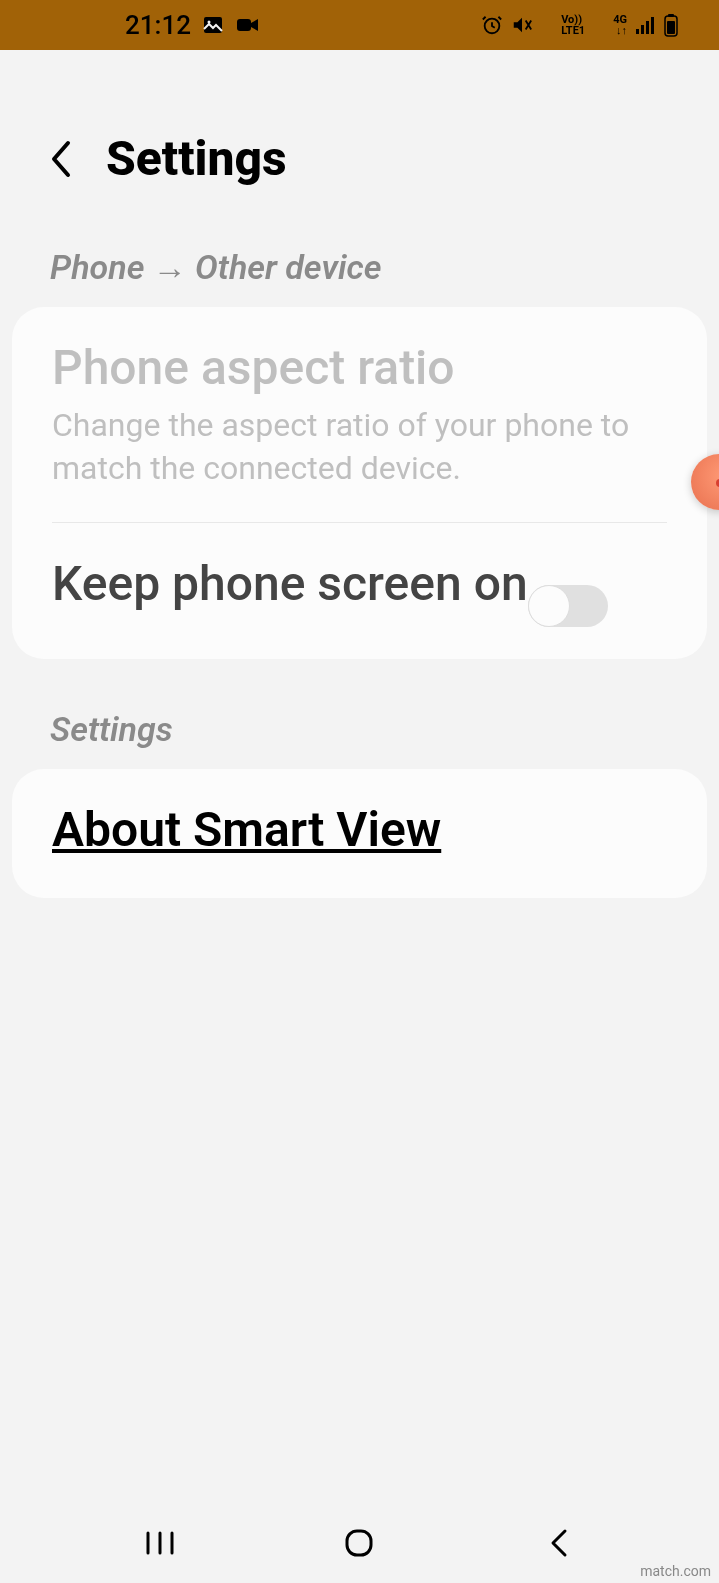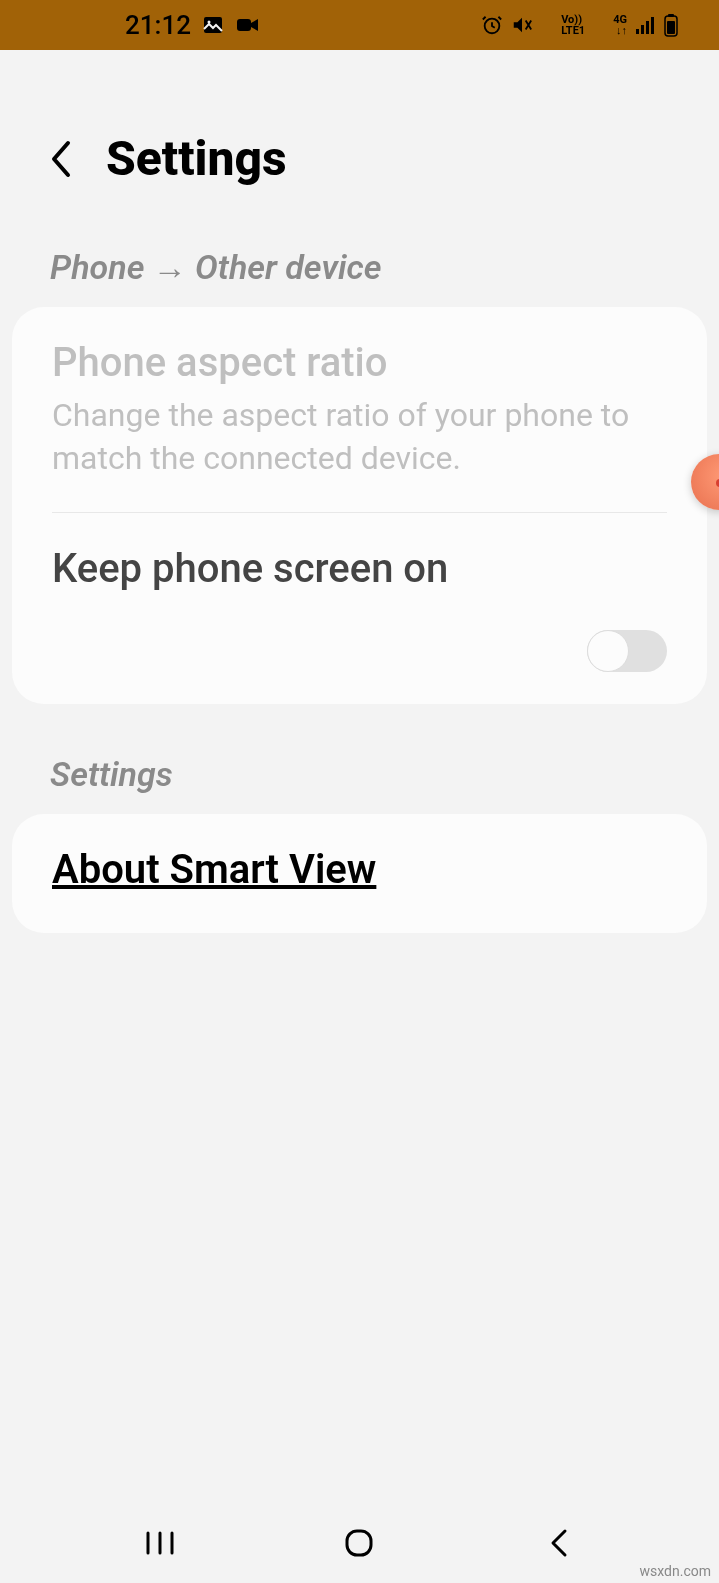--- a/index.html
+++ b/index.html
@@ -78,34 +78,34 @@
     .card-item.dimmed .item-title,
     .card-item.dimmed .item-subtitle {
       color: #bfbfbf;
     }
     .card-divider {
       height: 1px;
       background: #e8e8e8;
       margin: 0 40px;
     }
     .item-title {
-      font-size: 40px;
+      font-size: 48px;
       font-weight: 500;
       color: #000;
       margin-bottom: 8px;
     }
     .item-subtitle {
       font-size: 32px;
       font-weight: 400;
       color: #888;
       line-height: 1.35;
     }
     .toggle-row {
       display: flex;
-      flex-direction: column;
+      flex-direction: row;
       align-items: flex-start;
     }
     .toggle-switch {
       width: 80px;
       height: 42px;
       background: #e0e0e0;
       border-radius: 21px;
       position: relative;
       align-self: flex-end;
       margin-top: 30px;
@@ -283,13 +283,13 @@
         <rect x="4" y="4" width="24" height="24" rx="10"></rect>
       </svg>
   </div>
   <div class="nav-button">
     <svg width="24" height="32" viewBox="0 0 24 32" fill="none" stroke="#000" stroke-width="3" stroke-linecap="round" stroke-linejoin="round">
         <path d="M18 4 L6 16 L18 28"></path>
       </svg>
   </div>
 </div>
 
-<div class="watermark">wsxdn.com</div>
+<div class="watermark">match.com</div>
 
 </body></html>

